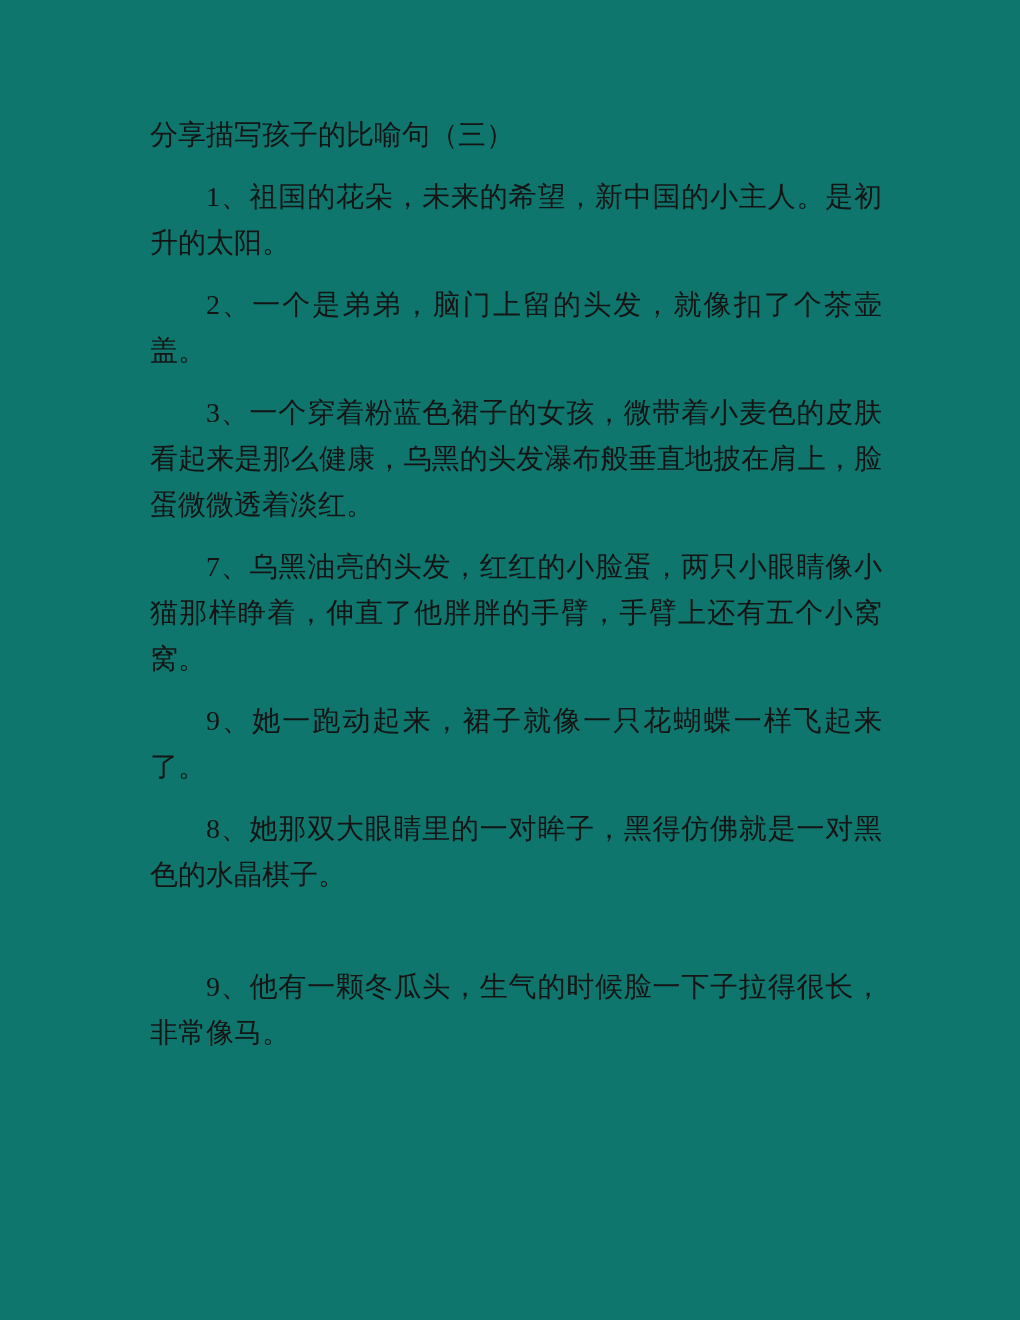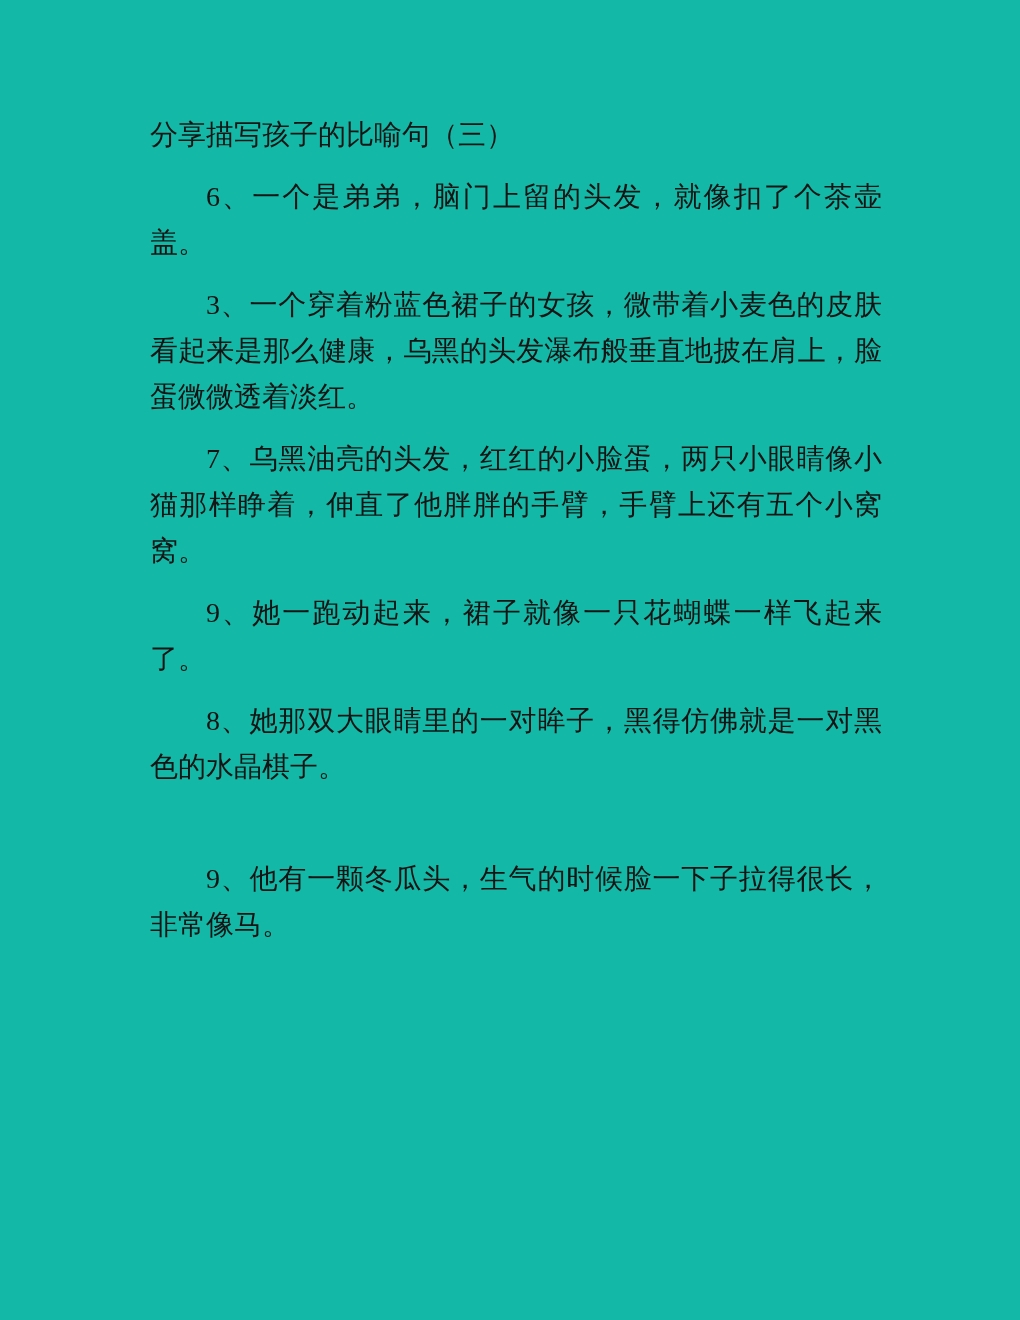--- a/index.html
+++ b/index.html
@@ -12,21 +12,21 @@
     height: 1320px;
     font-family: "Liberation Serif", "DejaVu Serif", serif;
     color: #141414;
     overflow: hidden;
   }
   .page {
     box-sizing: border-box;
     width: 1020px;
     height: 1320px;
     padding: 112px 138px 40px 150px;
-    background: #14b8a6;
+    background: #0f766e;
   }
   .doc-title {
     font-size: 28px;
     line-height: 46px;
     margin: 0 0 16px 0;
     text-align: left;
     font-weight: normal;
   }
   .para {
     font-size: 28px;
@@ -39,22 +39,23 @@
   .para.gap-before {
     margin-top: 66px;
   }
 </style>
 </head>
 <body>
 
 <div class="page">
   <p class="doc-title">分享描写孩子的比喻句（三）</p>
 
+  <p class="para">1、祖国的花朵，未来的希望，新中国的小主人。是初升的太阳。</p>
 
-  <p class="para">6、一个是弟弟，脑门上留的头发，就像扣了个茶壶盖。</p>
+  <p class="para">2、一个是弟弟，脑门上留的头发，就像扣了个茶壶盖。</p>
 
   <p class="para">3、一个穿着粉蓝色裙子的女孩，微带着小麦色的皮肤看起来是那么健康，乌黑的头发瀑布般垂直地披在肩上，脸蛋微微透着淡红。</p>
 
   <p class="para">7、乌黑油亮的头发，红红的小脸蛋，两只小眼睛像小猫那样睁着，伸直了他胖胖的手臂，手臂上还有五个小窝窝。</p>
 
   <p class="para">9、她一跑动起来，裙子就像一只花蝴蝶一样飞起来了。</p>
 
   <p class="para">8、她那双大眼睛里的一对眸子，黑得仿佛就是一对黑色的水晶棋子。</p>
 
 

